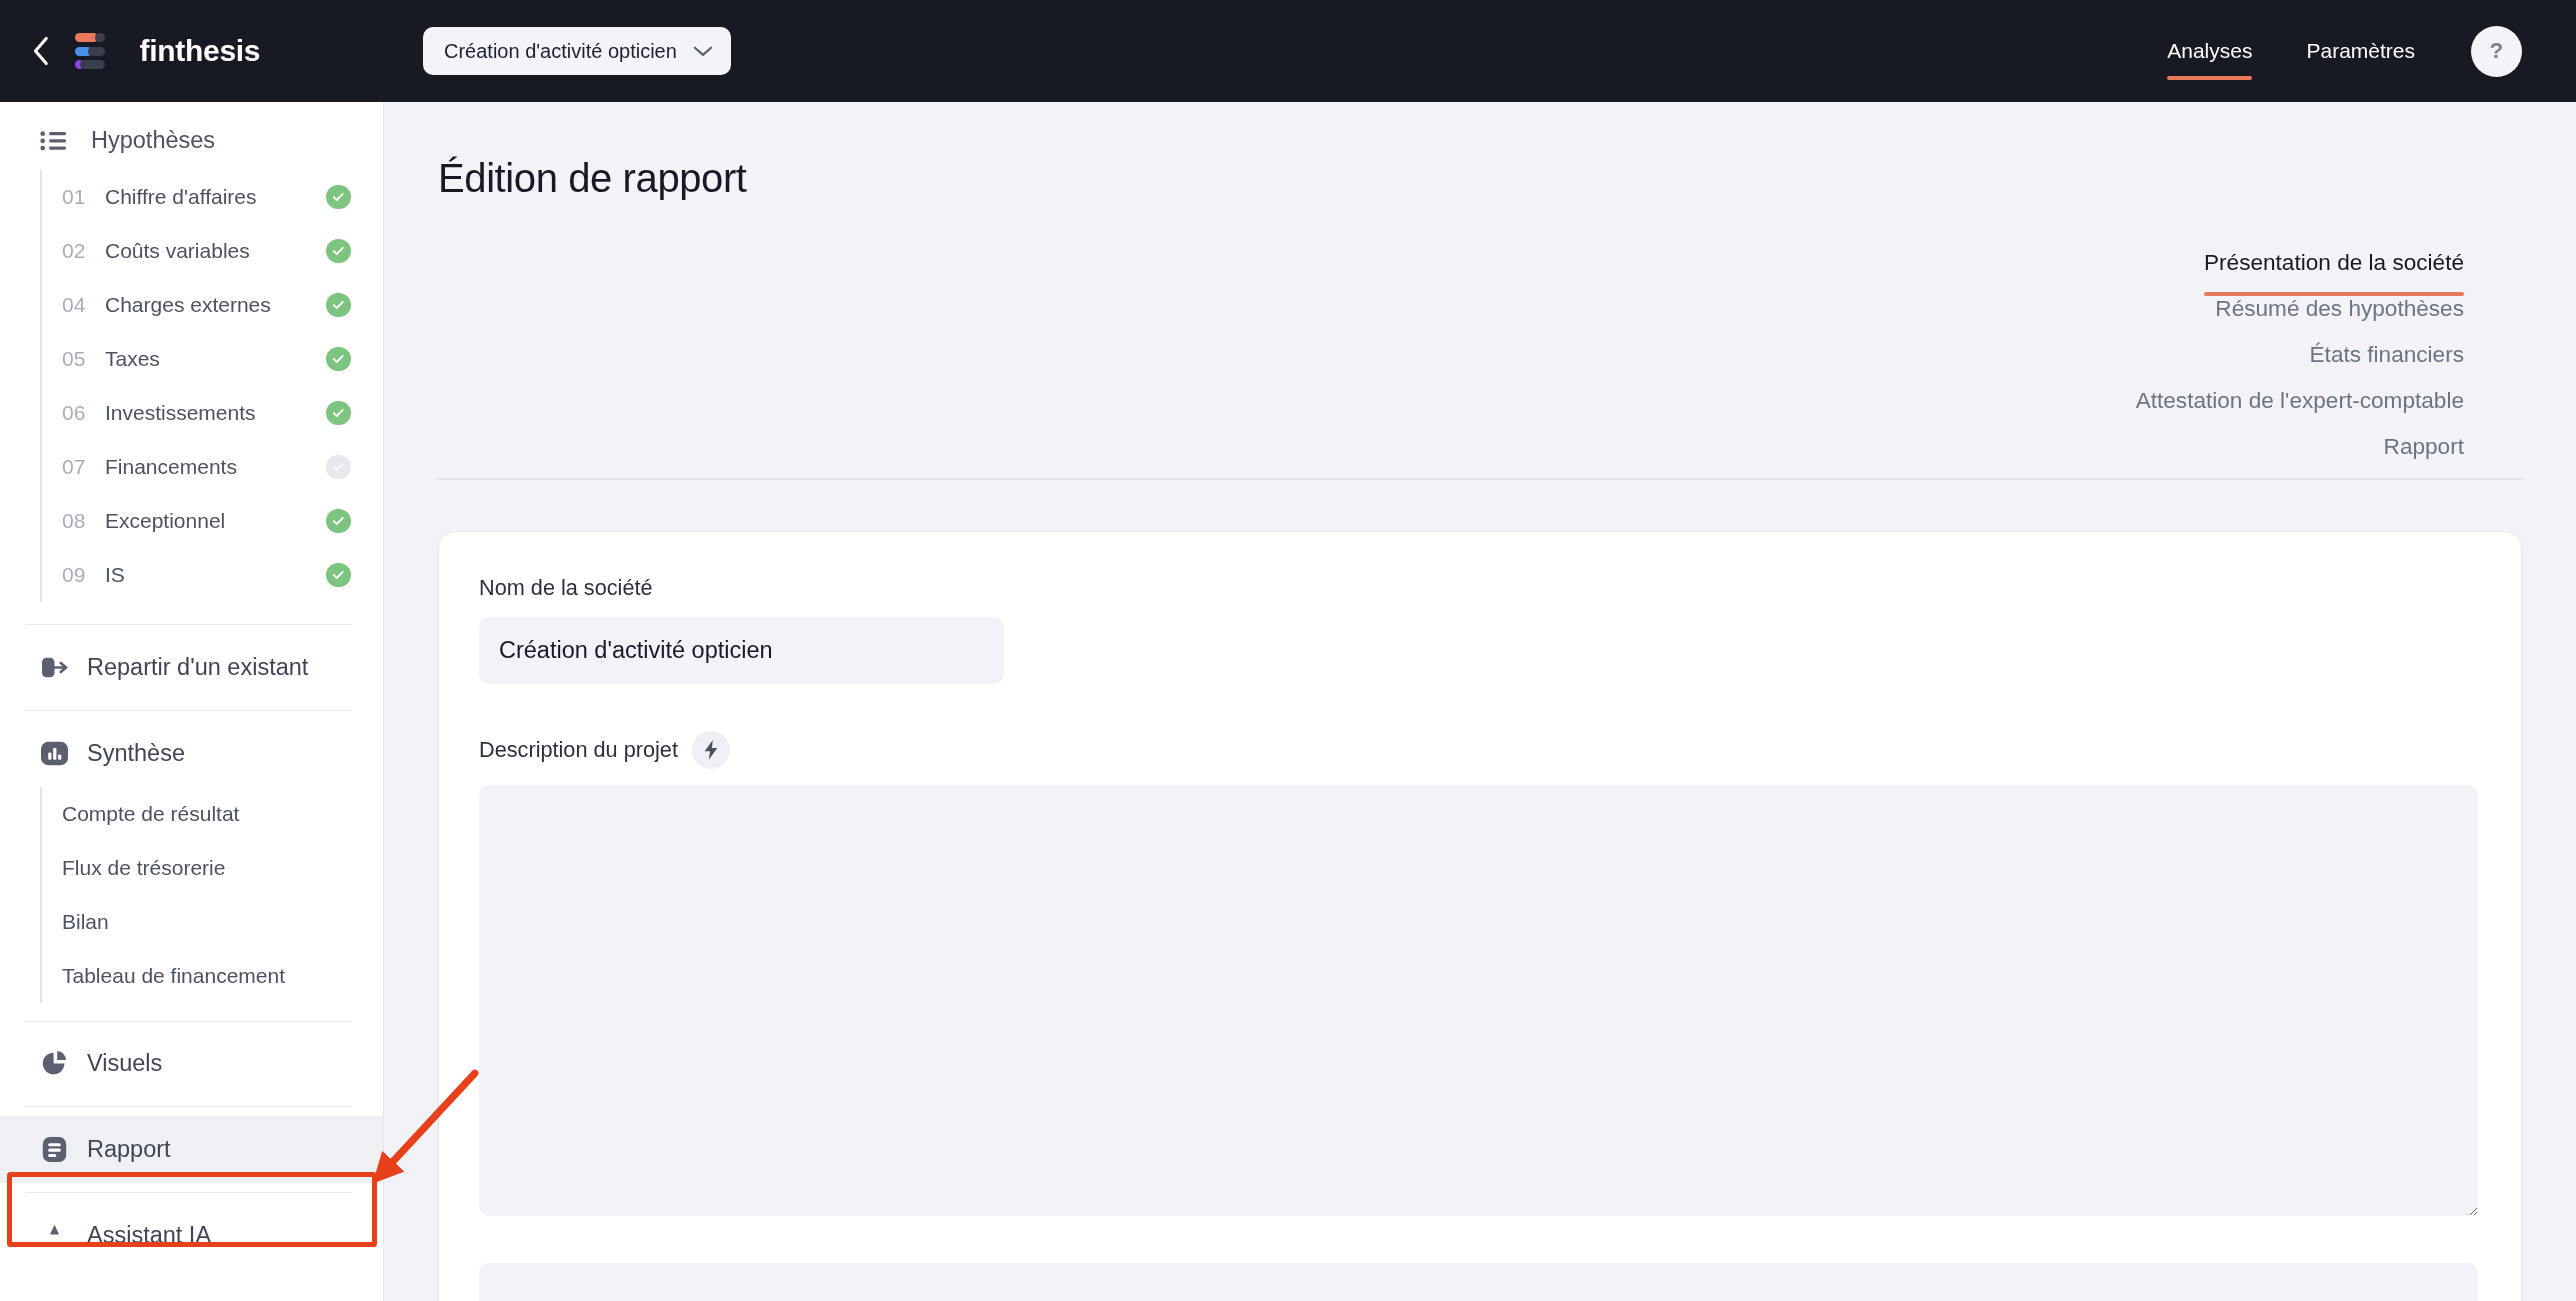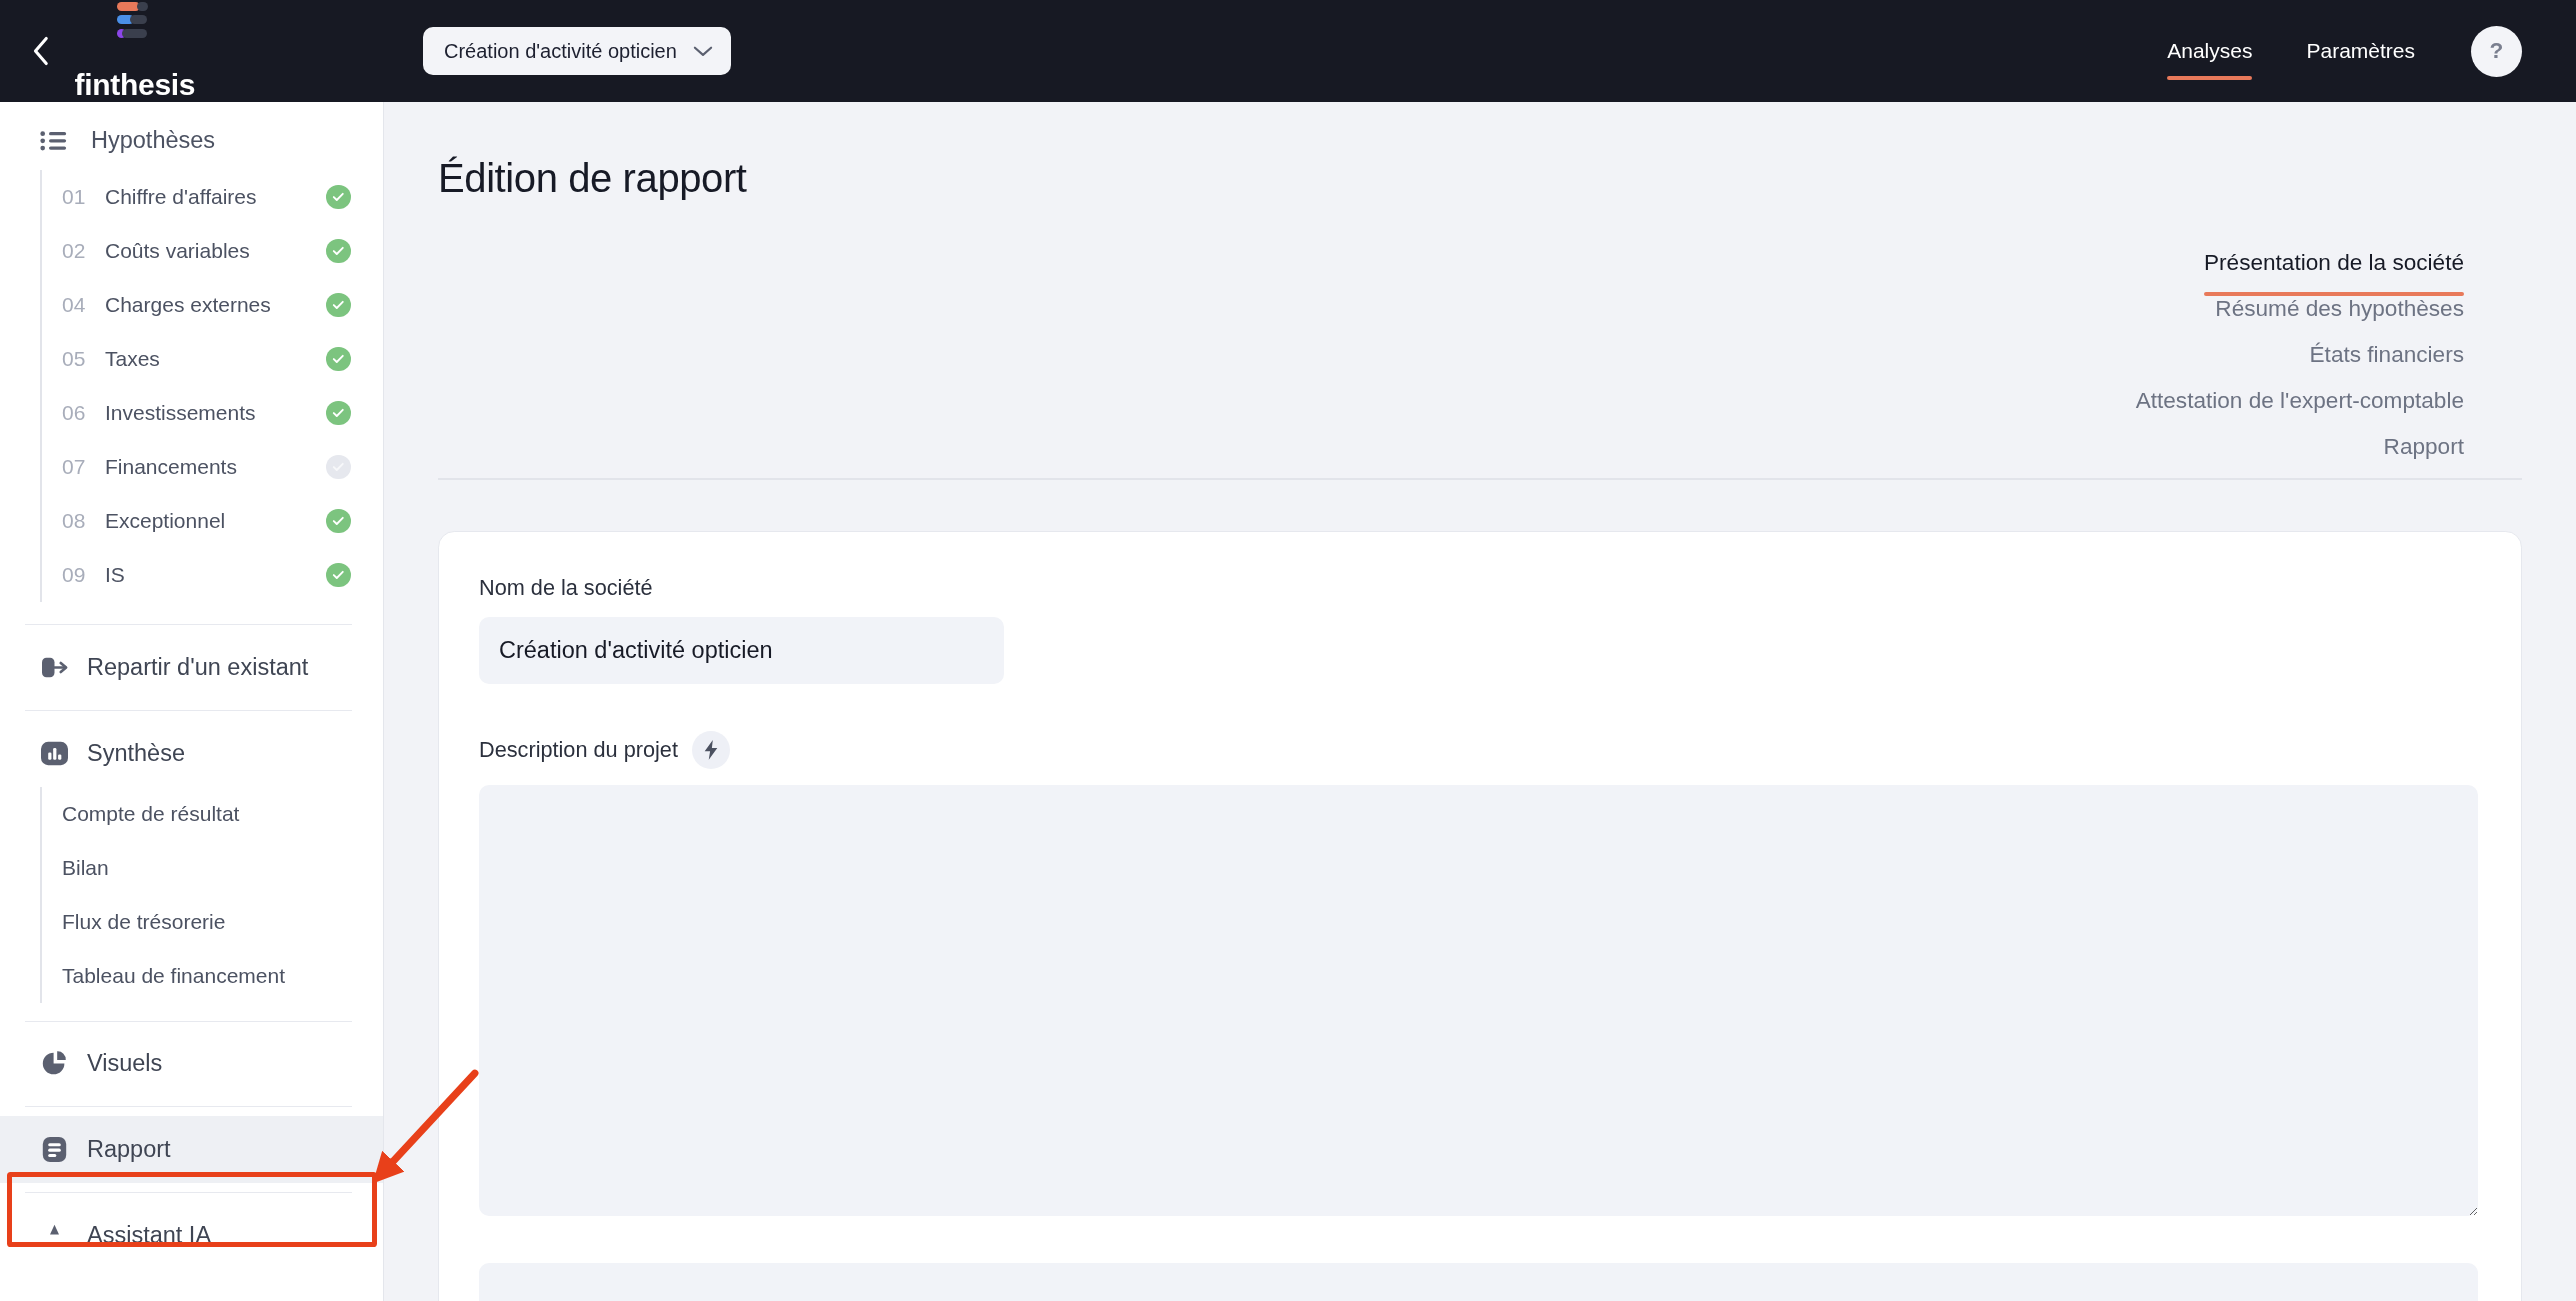--- a/index.html
+++ b/index.html
@@ -19,21 +19,21 @@
     display: flex; align-items: center;
     position: relative; z-index: 5;
   }
   .tb-left { width: 384px; flex: 0 0 384px; display: flex; align-items: center; padding-left: 20px; height: 100%; }
   .back-chevron {
     width: 42px; height: 42px; flex: 0 0 42px;
     display: flex; align-items: center; justify-content: center;
     cursor: pointer;
   }
   .back-chevron svg { display: block; }
-  .brand { display: flex; align-items: center; gap: 29px; margin-left: 12.6px; cursor: pointer; flex-direction: column; }
+  .brand { display: flex; align-items: center; gap: 29px; margin-left: 12.6px; cursor: pointer; }
   .logo-mark { width: 36px; height: 38px; display: flex; flex-direction: column; justify-content: center; gap: 4.5px; }
   .logo-row { display: flex; align-items: center; height: 9px; }
   .logo-row i { display: block; height: 9px; border-radius: 5.4px; }
   .lr1 .seg-a { width: 23.5px; background: #e8795a; }
   .lr1 .seg-b { width: 10.8px; background: #3a3f4d; border-radius: 5.4px; margin-left: -3.6px; }
   .lr2 .seg-a { width: 17px; background: #4a90e8; }
   .lr2 .seg-b { width: 17px; background: #3a3f4d; border-radius: 5.4px; margin-left: -3.6px; }
   .lr3 .seg-a { width: 9px; background: #8b46e8; }
   .lr3 .seg-b { width: 25px; background: #3a3f4d; border-radius: 5.4px; margin-left: -3.6px; }
   .brand-name { color: #ffffff; font-size: 30px; font-weight: 600; letter-spacing: -0.3px; }
@@ -349,22 +349,22 @@
               <rect x="8" y="14" width="3.6" height="8" rx="1.4" fill="#ffffff"></rect>
               <rect x="13.5" y="9" width="3.6" height="13" rx="1.4" fill="#ffffff"></rect>
               <rect x="19" y="16" width="3.6" height="6" rx="1.4" fill="#ffffff"></rect>
             </svg>
           </span>
           <span class="sr-txt">Synthèse</span>
         </div>
 
         <div class="sub-list">
           <div class="sub-item">Compte de résultat</div>
+          <div class="sub-item">Flux de trésorerie</div>
           <div class="sub-item">Bilan</div>
-          <div class="sub-item">Flux de trésorerie</div>
           <div class="sub-item">Tableau de financement</div>
         </div>
 
         <div class="side-div"></div>
 
         <div class="side-row">
           <span class="sr-ico">
             <svg width="27" height="27" viewBox="0 0 30 30">
               <path d="M14 3 A12 12 0 1 0 26 15 L14 15 Z" fill="#5b6070"></path>
               <path d="M18 1.5 A9 9 0 0 1 27.5 11 L18 11 Z" fill="#5b6070"></path>

